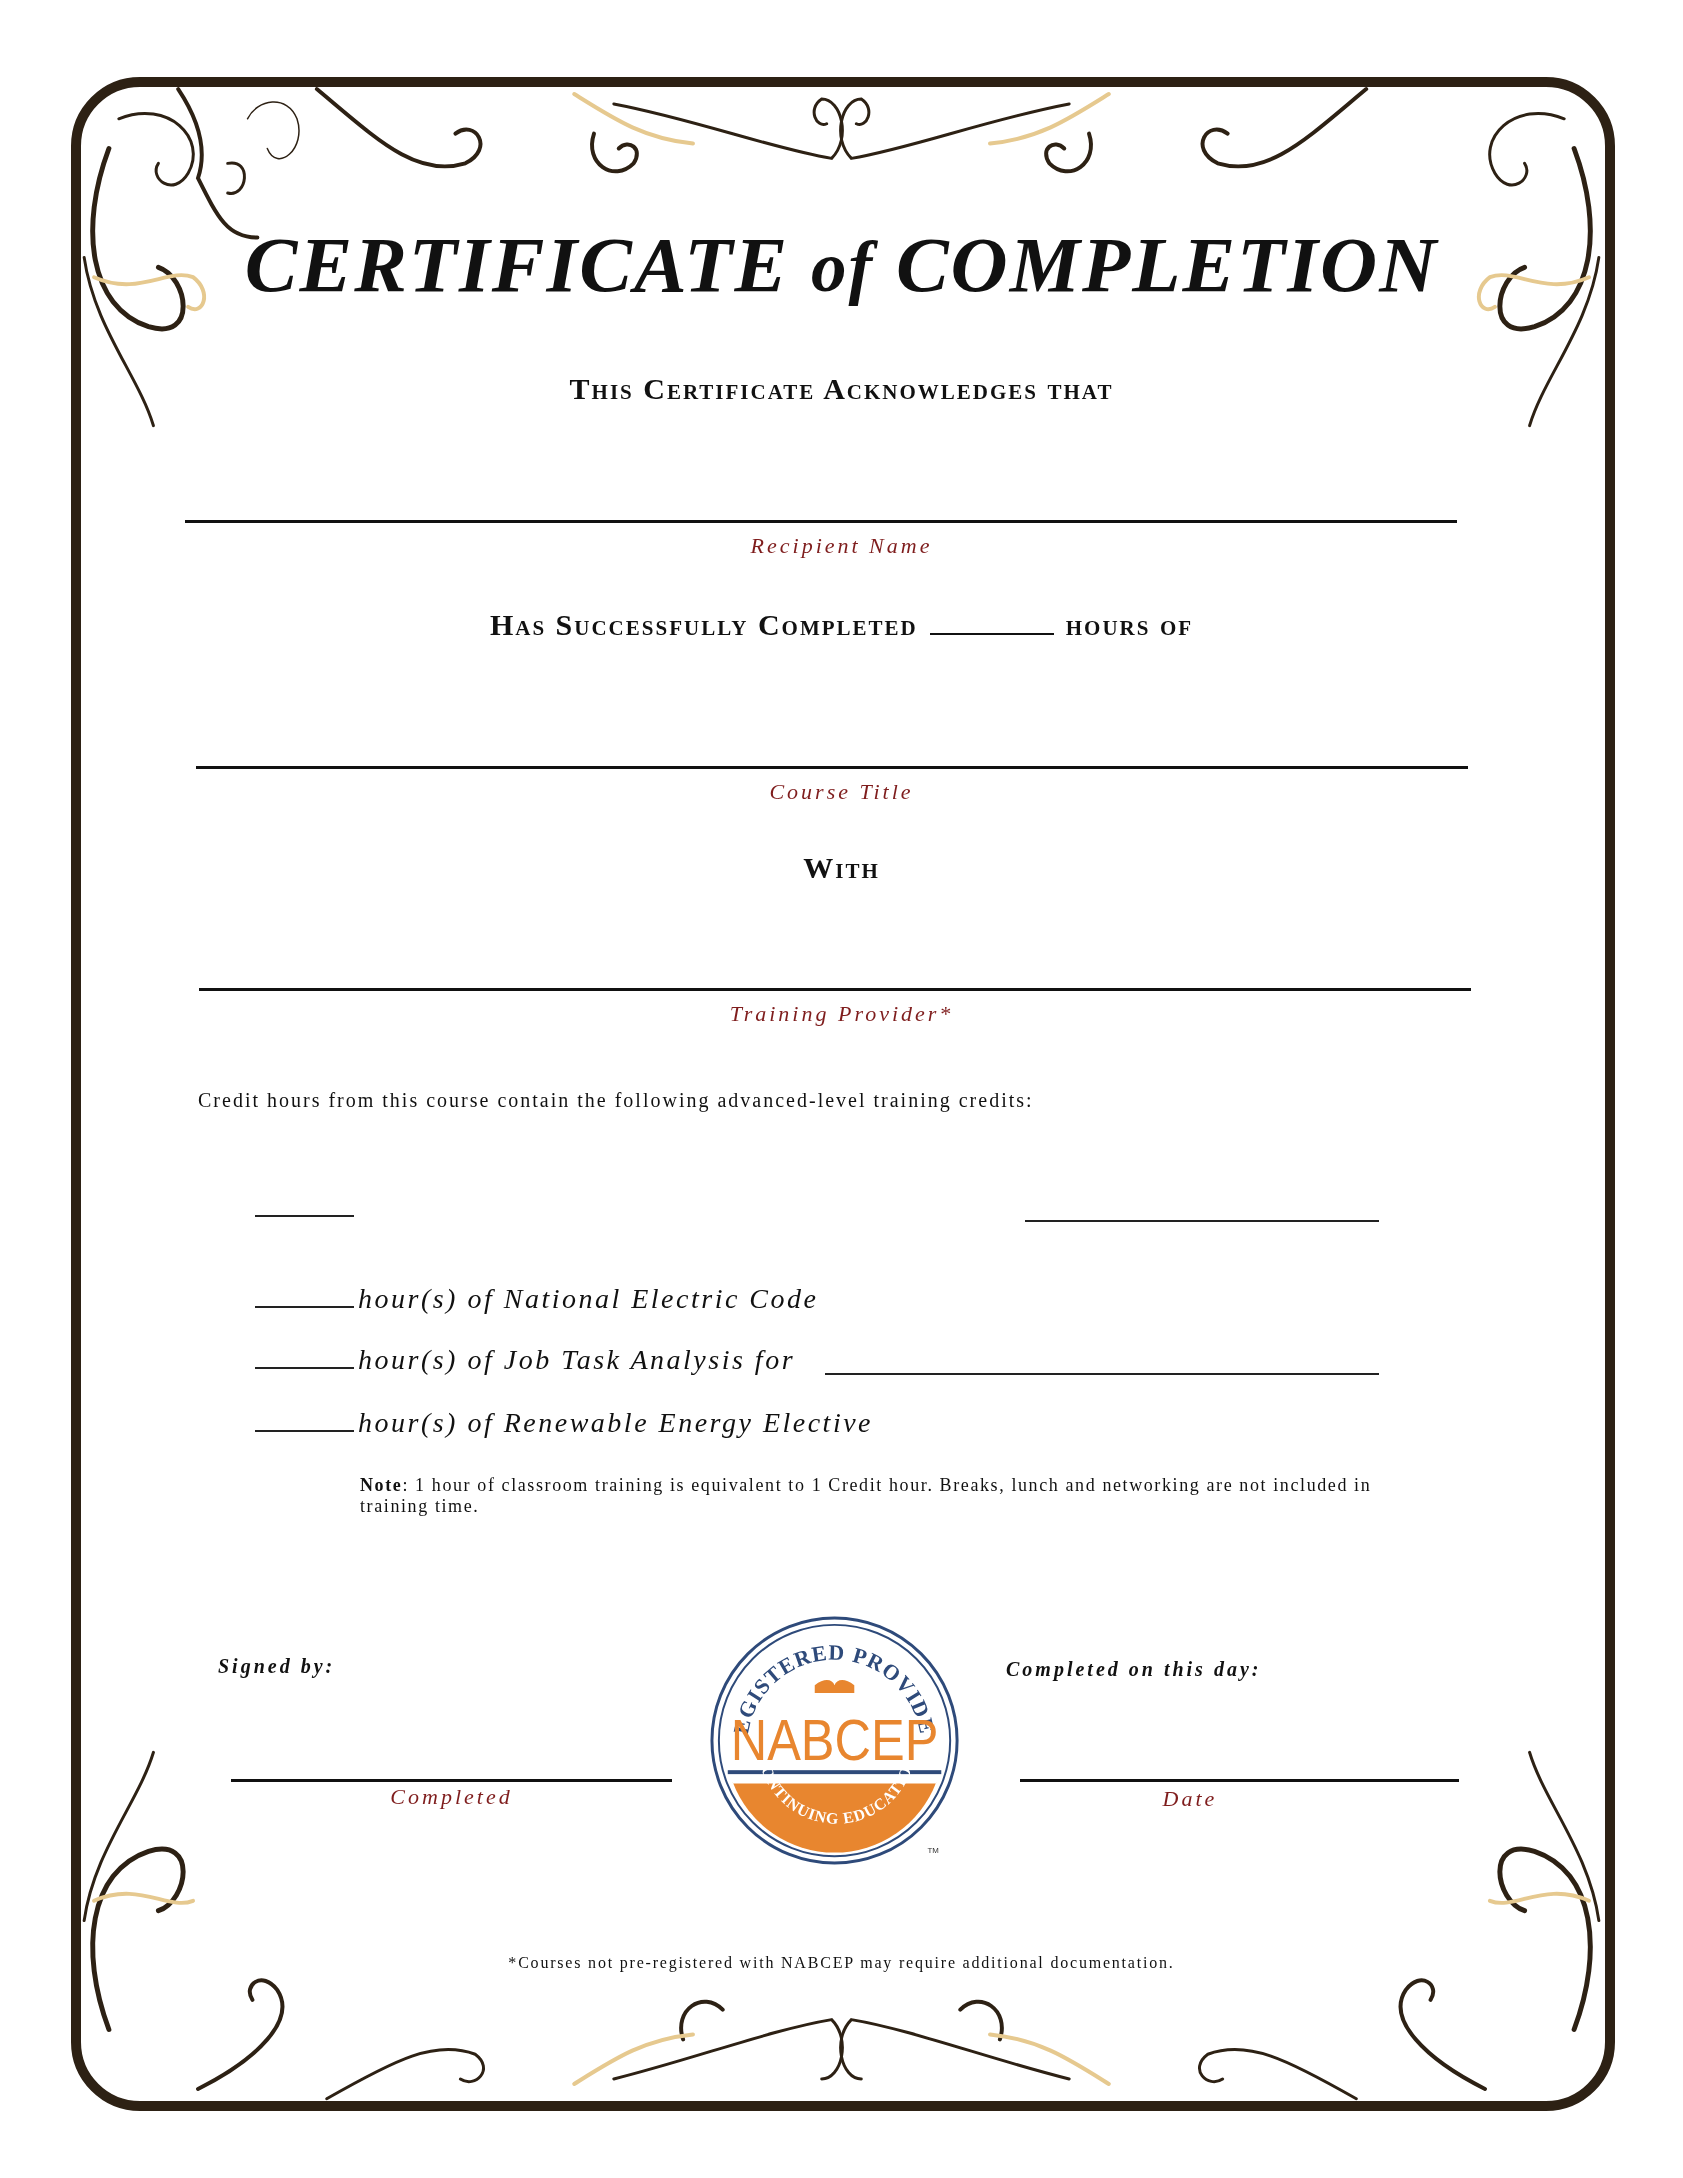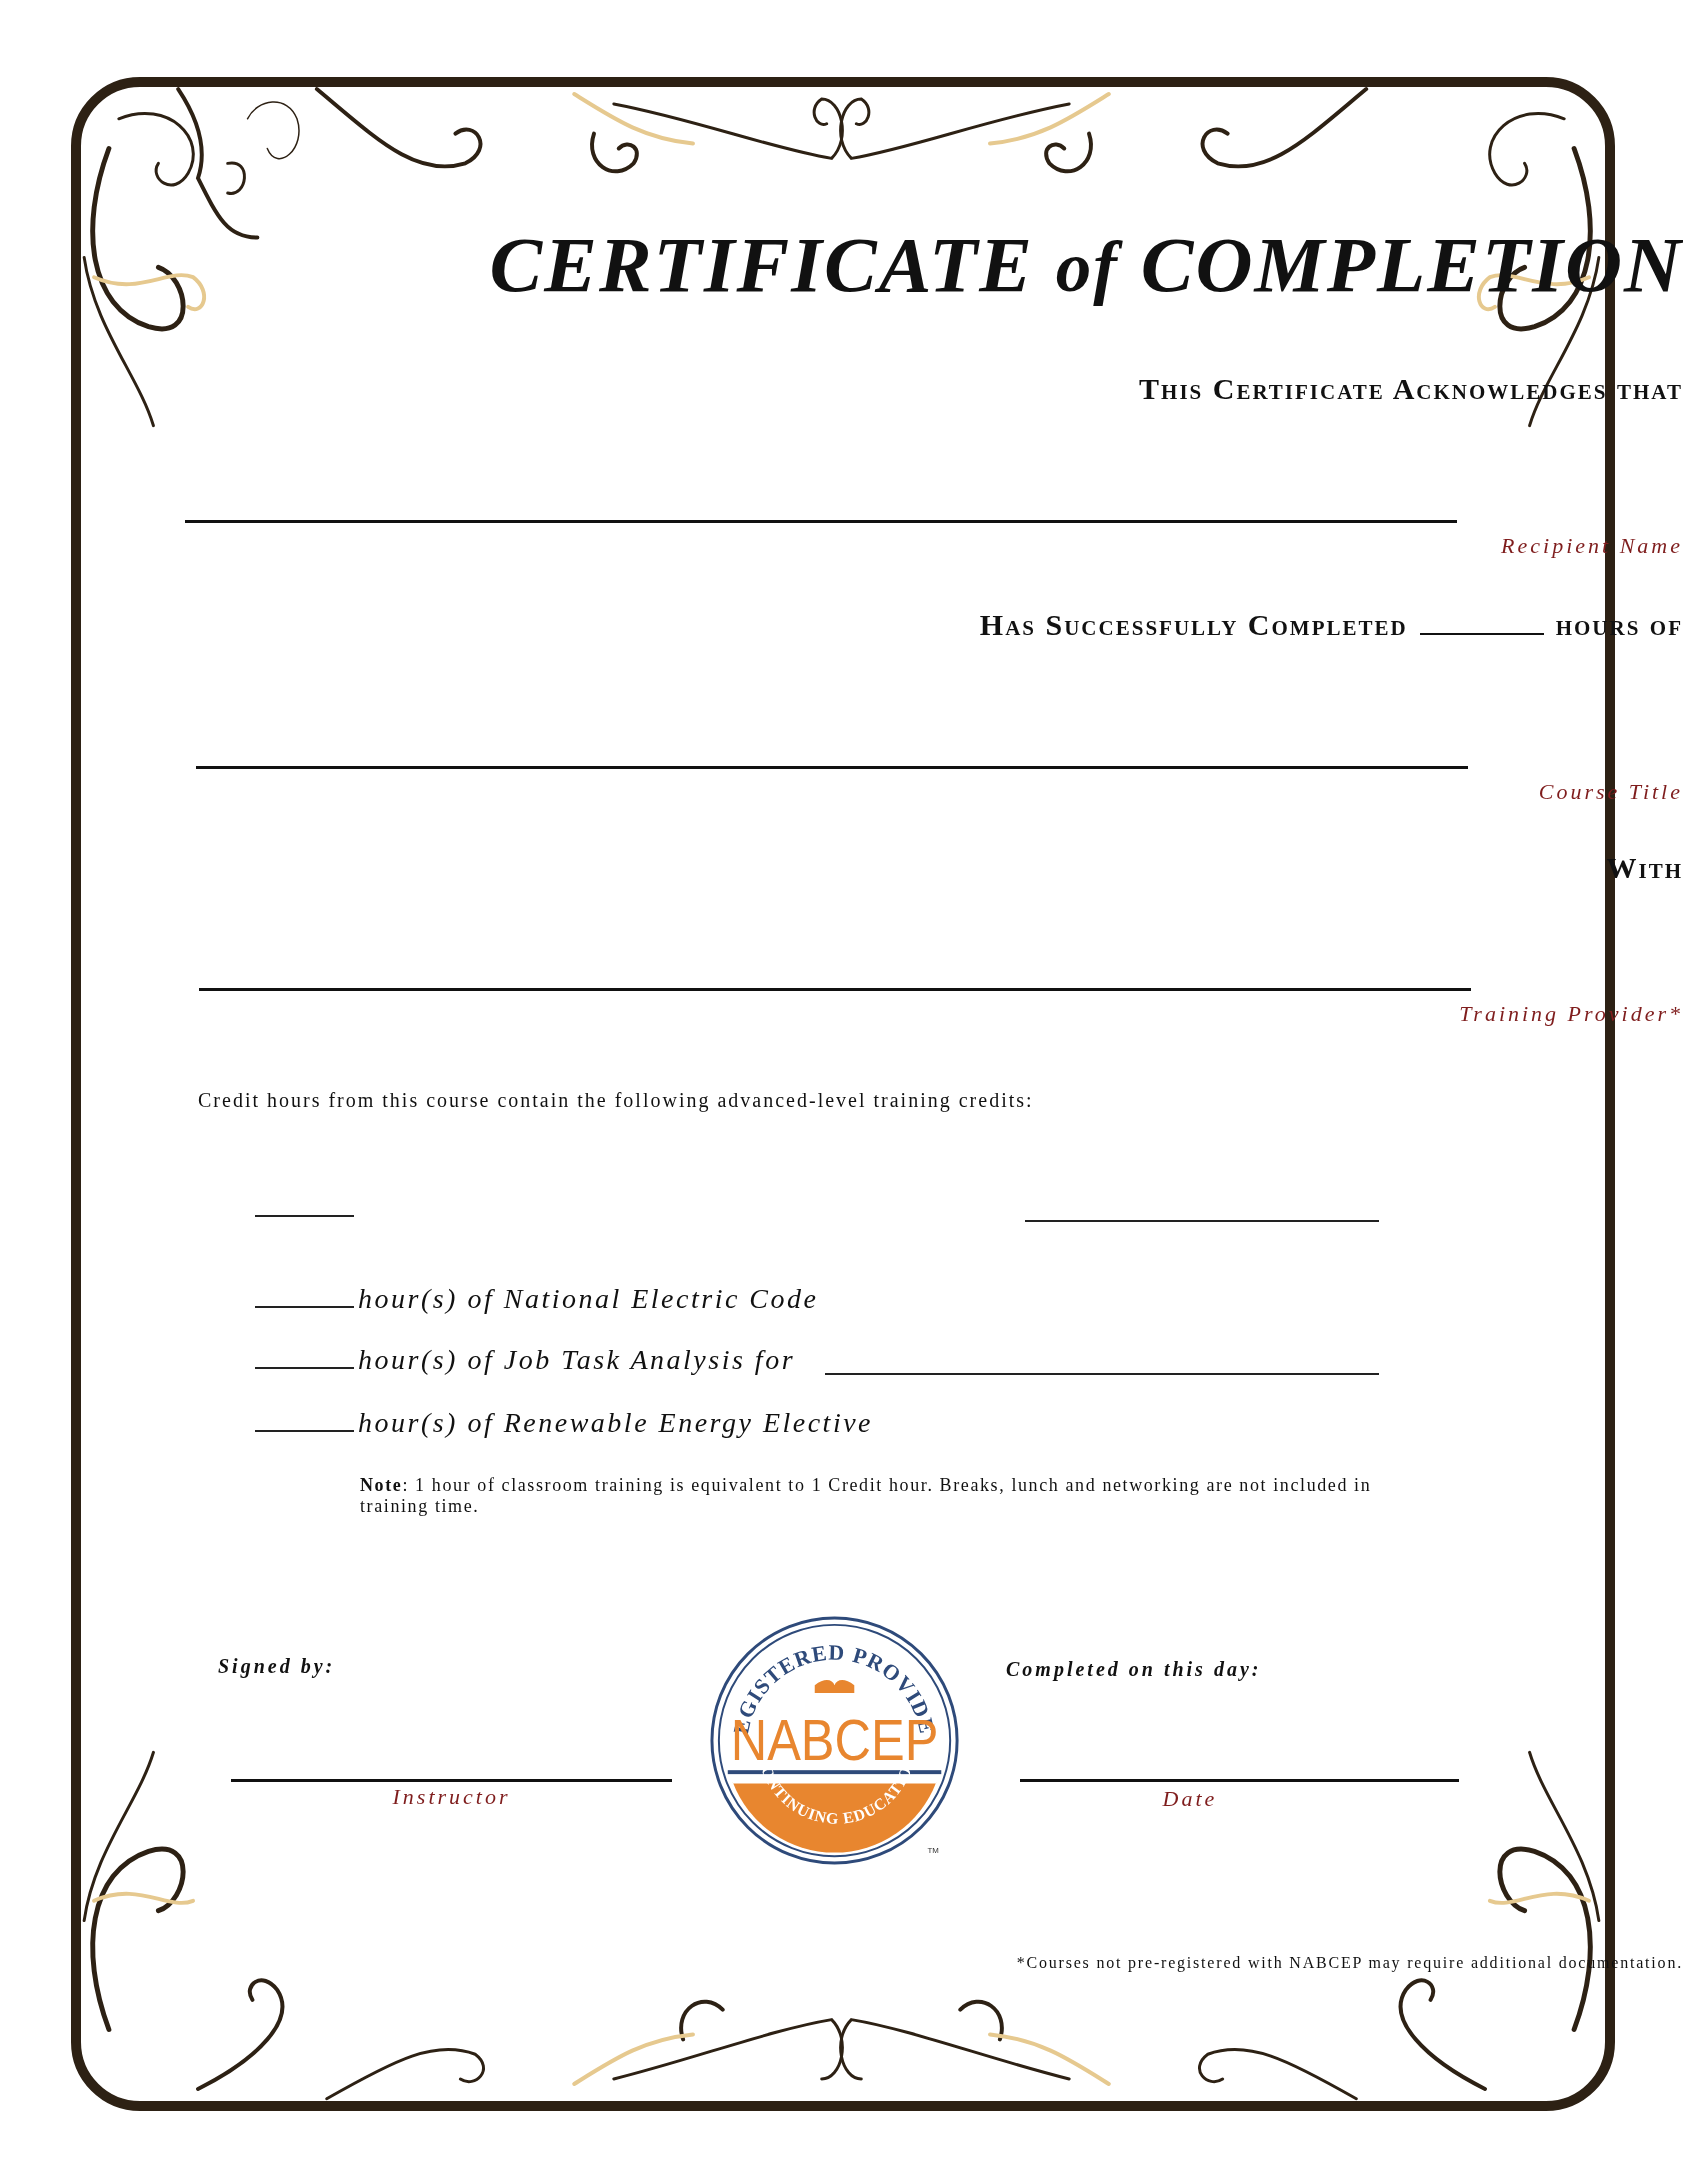--- a/index.html
+++ b/index.html
@@ -3,21 +3,21 @@
 <meta charset="utf-8">
 <style>
   html, body { margin:0; padding:0; background:#ffffff; }
   body { width:1683px; height:2178px; position:relative; overflow:hidden;
          font-family:"Liberation Serif", "DejaVu Serif", serif; color:#111; }
   .page { position:absolute; left:0; top:0; width:1683px; height:2178px; }
   .frame { position:absolute; left:71px; top:77px; width:1544px; height:2034px;
            border:10px solid #2d2114; border-radius:69px; box-sizing:border-box; }
   .ornaments { position:absolute; left:0; top:0; width:1683px; height:2178px; pointer-events:none; }
   .abs { position:absolute; }
-  .center { left:0; width:1683px; text-align:right; }
+  .center { left:0; width:1683px; text-align:center; }
   .title { top:220px; font-size:79px; font-weight:bold; font-style:italic; letter-spacing:2px; }
   .title .of { font-size:71px; }
   .smallcaps { font-variant:small-caps; font-weight:bold; letter-spacing:2px; }
   .ack { top:360px; font-size:30px;margin-top:12px; }
   .rule { position:absolute; height:0; border-top:3px solid #111; }
   .label { font-style:italic; font-size:22px; letter-spacing:3px; color:#7f1d1d; }
   .completed { top:608px; font-size:30px; }
   .blank-inline { display:inline-block; width:124px; border-bottom:2px solid #111; margin:0 12px; vertical-align:baseline; height:1px; }
   .credits-intro { left:198px; top:1089px; font-size:20px; letter-spacing:2px; }
   .credit-row { left:255px; font-size:28px; font-style:italic; letter-spacing:2.5px; line-height:32px; }
@@ -126,21 +126,21 @@
   <div class="abs credit-row" style="top:1407px;">
     <span class="blank"></span><span class="text">hour(s) of Renewable Energy Elective</span>
   </div>
 
   <div class="abs note">
     <b>Note</b><span>: 1 hour of classroom training is equivalent to 1 Credit hour.  Breaks, lunch and networking are not included in training time.</span>
   </div>
 
   <div class="abs sig-head" style="left:218px; top:1655px;">Signed by:</div>
   <div class="rule" style="left:231px; top:1779px; width:441px;"></div>
-  <div class="abs label" style="left:231px; width:441px; text-align:center; top:1784px;">Instructor</div>
+  <div class="abs label" style="left:231px; width:441px; text-align:center; top:1784px;">Completed</div>
 
   <div class="abs sig-head" style="left:1006px; top:1658px;">Completed on this day:</div>
   <div class="rule" style="left:1020px; top:1779px; width:439px;"></div>
   <div class="abs label" style="left:1020px; width:439px; text-align:center; top:1786px; padding-right:99px; box-sizing:border-box;">Date</div>
 
   <svg class="abs" style="left:708px; top:1614px;" width="257" height="257" viewBox="0 0 260 260">
     <defs>
       <path id="arcTop" d="M 40 125 A 88 88 0 0 1 215 125"></path>
       <path id="arcBot" d="M 55 160 A 80 80 0 0 0 205 160"></path>
     </defs>

